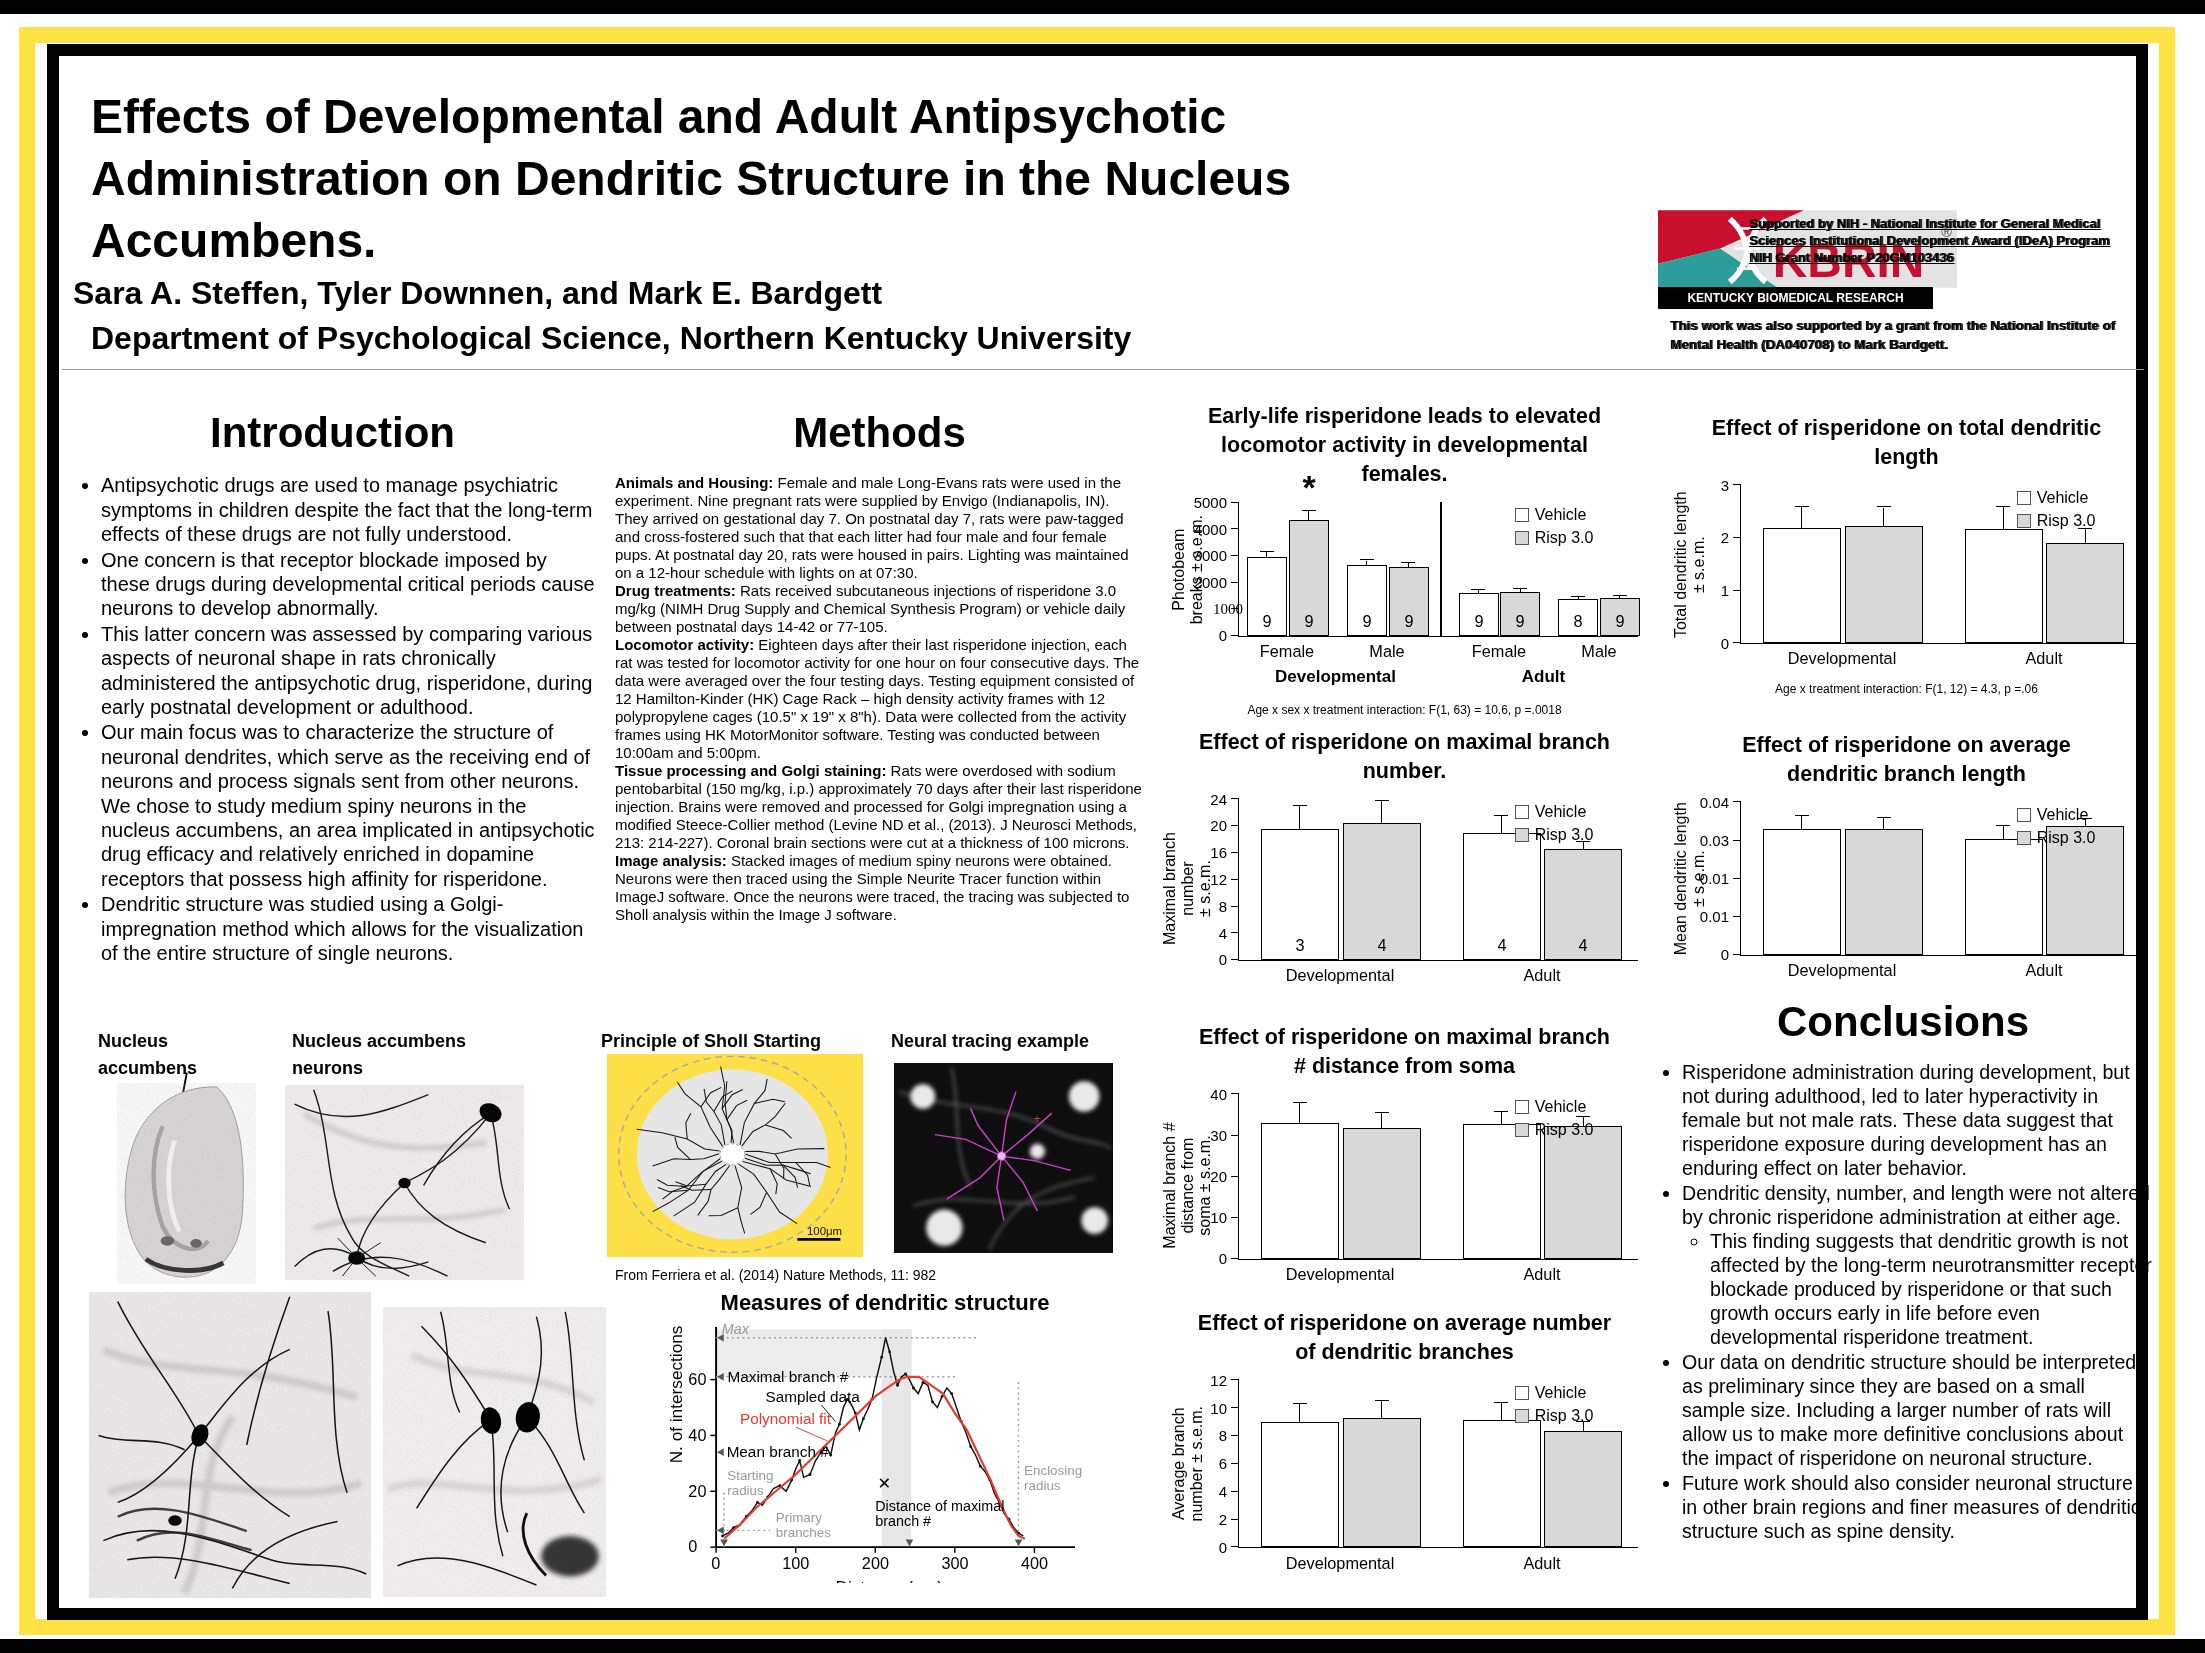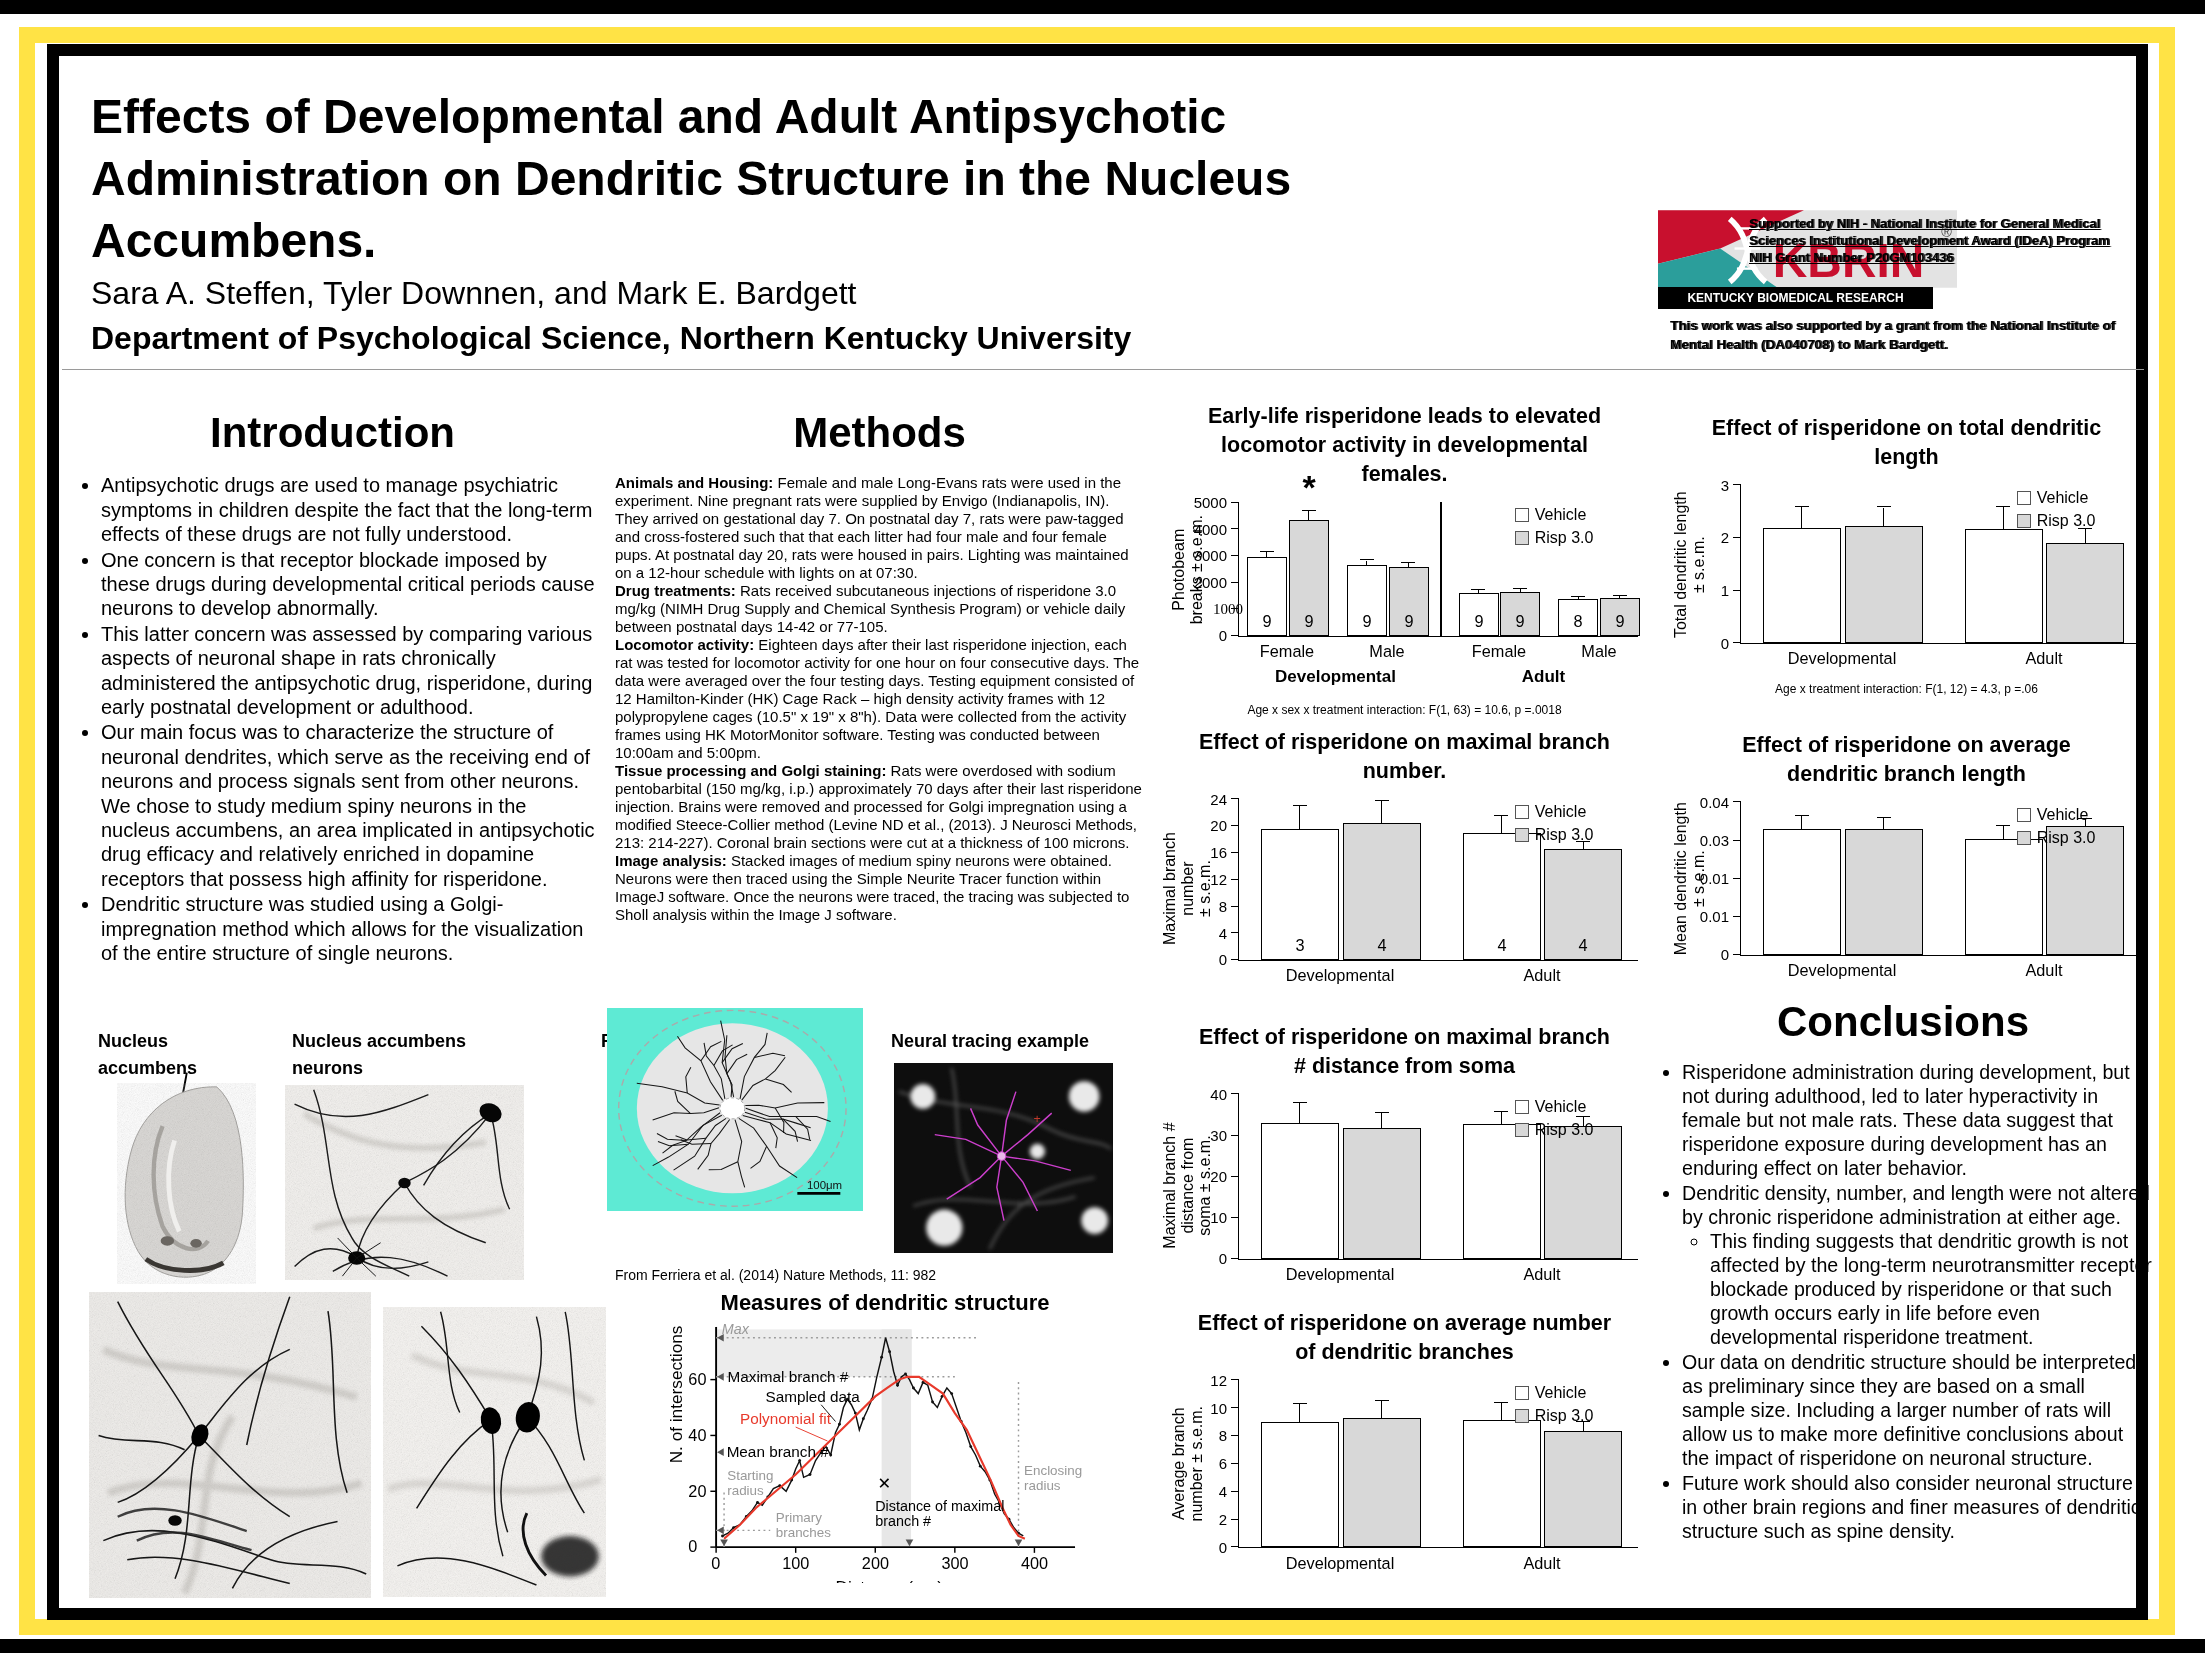--- a/index.html
+++ b/index.html
@@ -6,21 +6,21 @@
   .poster{position:relative;width:2205px;height:1654px;background:#fff;font-family:"Liberation Sans",sans-serif;color:#000;overflow:hidden;}
   .abs{position:absolute;}
   .preline{white-space:pre-line;}
   
   .strip-top{position:absolute;left:0;top:0;width:2205px;height:14.4px;background:#000;}
   .strip-bottom{position:absolute;left:0;top:1639px;width:2205px;height:15.3px;background:#000;}
   .frame-yellow{position:absolute;left:19px;top:27px;width:2156px;height:1608px;border:16.3px solid #FFE345;box-sizing:border-box;}
   .frame-black{position:absolute;left:47px;top:44px;width:2101px;height:1576px;border:12.4px solid #000;box-sizing:border-box;background:#fff;}
   
   .title{position:absolute;left:91px;top:86px;width:1388px;font-size:48px;font-weight:bold;line-height:62px;}
-  .authors{position:absolute;left:91px;top:275px;font-size:32px;font-weight:normal;text-align:center;}
+  .authors{position:absolute;left:73px;top:275px;font-size:32px;font-weight:bold;text-align:center;}
   .dept{position:absolute;left:91px;top:320px;font-size:32px;font-weight:bold;}
   .hdr-divider{position:absolute;left:62px;top:369px;width:2082px;height:1px;background:#9a9a9a;}
   
   .nku{position:absolute;left:1656px;top:79px;width:483px;height:132px;}
   .nku-mono{position:absolute;left:4.8px;top:-4.8px;font-family:"Liberation Serif",serif;font-size:120px;font-weight:bold;letter-spacing:-6.7px;color:#15120d;}
   .nku-right{position:absolute;left:280px;top:13.4px;font-family:"Liberation Serif",serif;color:#15120d;}
   .nku-l1,.nku-l2{font-size:36px;line-height:38px;letter-spacing:1px;}
   .nku-l3{font-size:20px;letter-spacing:9.6px;margin-top:3.8px;}
   
   .kbrin{position:absolute;left:1658px;top:210px;width:299px;height:78px;}
@@ -571,21 +571,21 @@
       <ellipse cx="150" cy="362" rx="18" ry="14" fill="#050505"></ellipse>
       <g stroke="#111" stroke-width="2" fill="none">
         <path d="M150,362 L110,320"></path>
           <path d="M150,362 L120,400"></path>
           <path d="M150,362 L200,330"></path>
           <path d="M150,362 L190,400"></path>
       </g>
     </svg>
   </div>
 
-  <div class="imgbox" style="left:607px;top:1008px;width:256px;height:203px;background:#5eead4">
+  <div class="imgbox" style="left:607px;top:1054px;width:256px;height:203px;background:#fde047">
     <svg id="sholl-art" width="256" height="203" viewBox="0 0 535 425">
       <ellipse cx="262" cy="210" rx="200" ry="178" fill="#e6e6e6"></ellipse>
       <ellipse cx="262" cy="210" rx="238" ry="205" fill="none" stroke="#aaa" stroke-width="3" stroke-dasharray="14 10"></ellipse>
       <ellipse cx="262" cy="210" rx="26" ry="22" fill="#fff" stroke="#999" stroke-width="2" stroke-dasharray="6 5"></ellipse>
       <g id="sholl-branches" stroke="#161616" stroke-width="2.2" fill="none">
           <path d="M394.5,227.1 L419.5,253.7 L424.0,275.4"></path>
           <path d="M290.0,210.0 L339.8,227.3 L394.5,227.1 L438.5,227.3 L467.5,237.4"></path>
           <path d="M367.6,232.2 L393.3,258.2 L398.5,279.8"></path>
           <path d="M288.3,218.3 L333.0,233.0 L367.6,232.2 L393.8,240.5 L425.9,250.9"></path>
           <path d="M340.9,240.1 L355.9,271.6 L352.9,293.5"></path>

